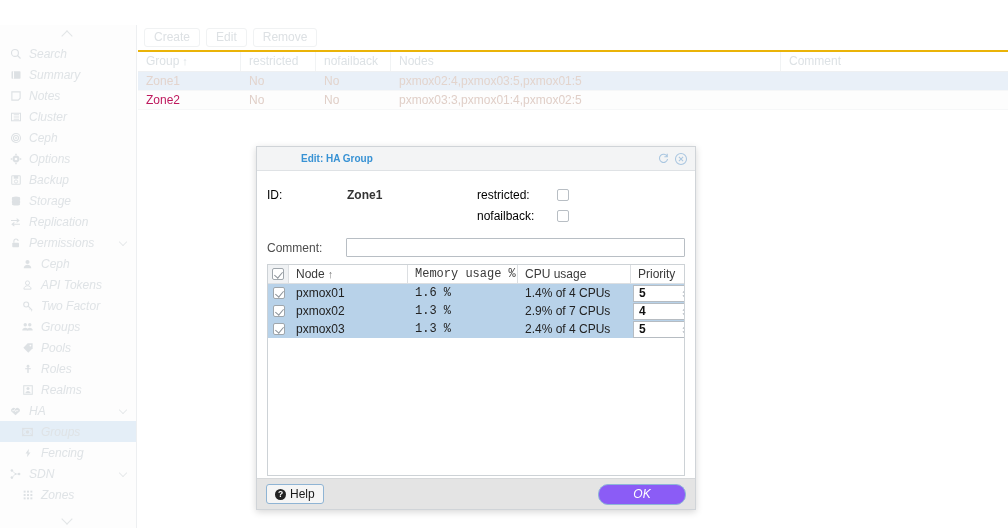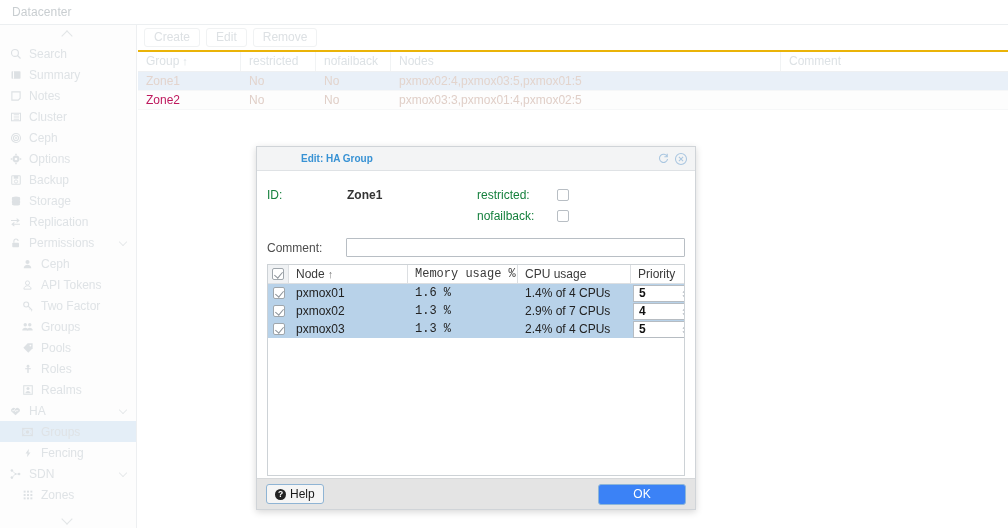--- a/index.html
+++ b/index.html
@@ -74,21 +74,21 @@
   .nav-item.indent { padding-left: 20px; }
   .nav-item.selected { background: #e4eef7; }
   .nav-ico {
     width: 15px; height: 14px;
     margin-right: 6px;
     flex: 0 0 15px;
     display: flex; align-items: center; justify-content: center;
     color: #dde1e4;
   }
   .nav-ico svg { display: block; }
-  .nav-label { line-height: 14px; }
+  .nav-label { line-height: 14px; font-style: italic; }
   .nav-arrow {
     position: absolute; right: 9px; top: 50%;
     width: 7px; height: 7px;
     margin-top: -4px;
   }
   .nav-arrow::before {
     content: "";
     position: absolute; left: 0; top: 0;
     width: 5px; height: 5px;
     border-right: 1.1px solid #e6e9eb;
@@ -209,21 +209,21 @@
     padding: 3px 0 6px 0;
   }
   .fcol-l { width: 212px; }
   .fcol-r { width: 210px; }
   .frow {
     height: 21px;
     display: flex; align-items: center;
   }
   .flabel {
     font-size: 12px;
-    color: #15803d;
+    color: #000000;
   }
   .flabel.w-id { width: 80px; }
   .flabel.w-chk { width: 80px; }
   .fvalue {
     font-size: 12px;
     color: #333;
     font-weight: bold;
   }
   .checkbox {
     width: 12px; height: 12px;
@@ -371,36 +371,33 @@
     background: #222;
     color: #fff;
     font-size: 8.5px;
     font-weight: bold;
     display: flex; align-items: center; justify-content: center;
     line-height: 11px;
   }
   .ok-btn {
     margin-left: auto;
     width: 88px; height: 21px;
-    background: #3b82f6;
+    background: #8b5cf6;
     border: 1px solid #8db6d8;
-    border-radius: 3px;
+    border-radius: 10px;
     color: #fff;
     font-size: 12px;
-    display: flex; align-items: center; justify-content: center;
+    display: flex; align-items: center; justify-content: center; font-style: italic;
   }
 </style>
 </head>
 <body>
 
 <div id="app">
 
-  <div class="breadcrumb-bar">
-    <span class="breadcrumb-text">Datacenter</span>
-  </div>
 
   <div class="sidebar">
     <div class="sidebar-scroll-top">
       <span class="chev"></span>
     </div>
     <div id="nav-list">
         <div class="nav-item">
           <span class="nav-ico">
             <svg width="12" height="12" viewBox="0 0 16 16">
               <circle cx="6.6" cy="6.6" r="4.6" fill="none" stroke="#dde1e4" stroke-width="1.5"></circle>

